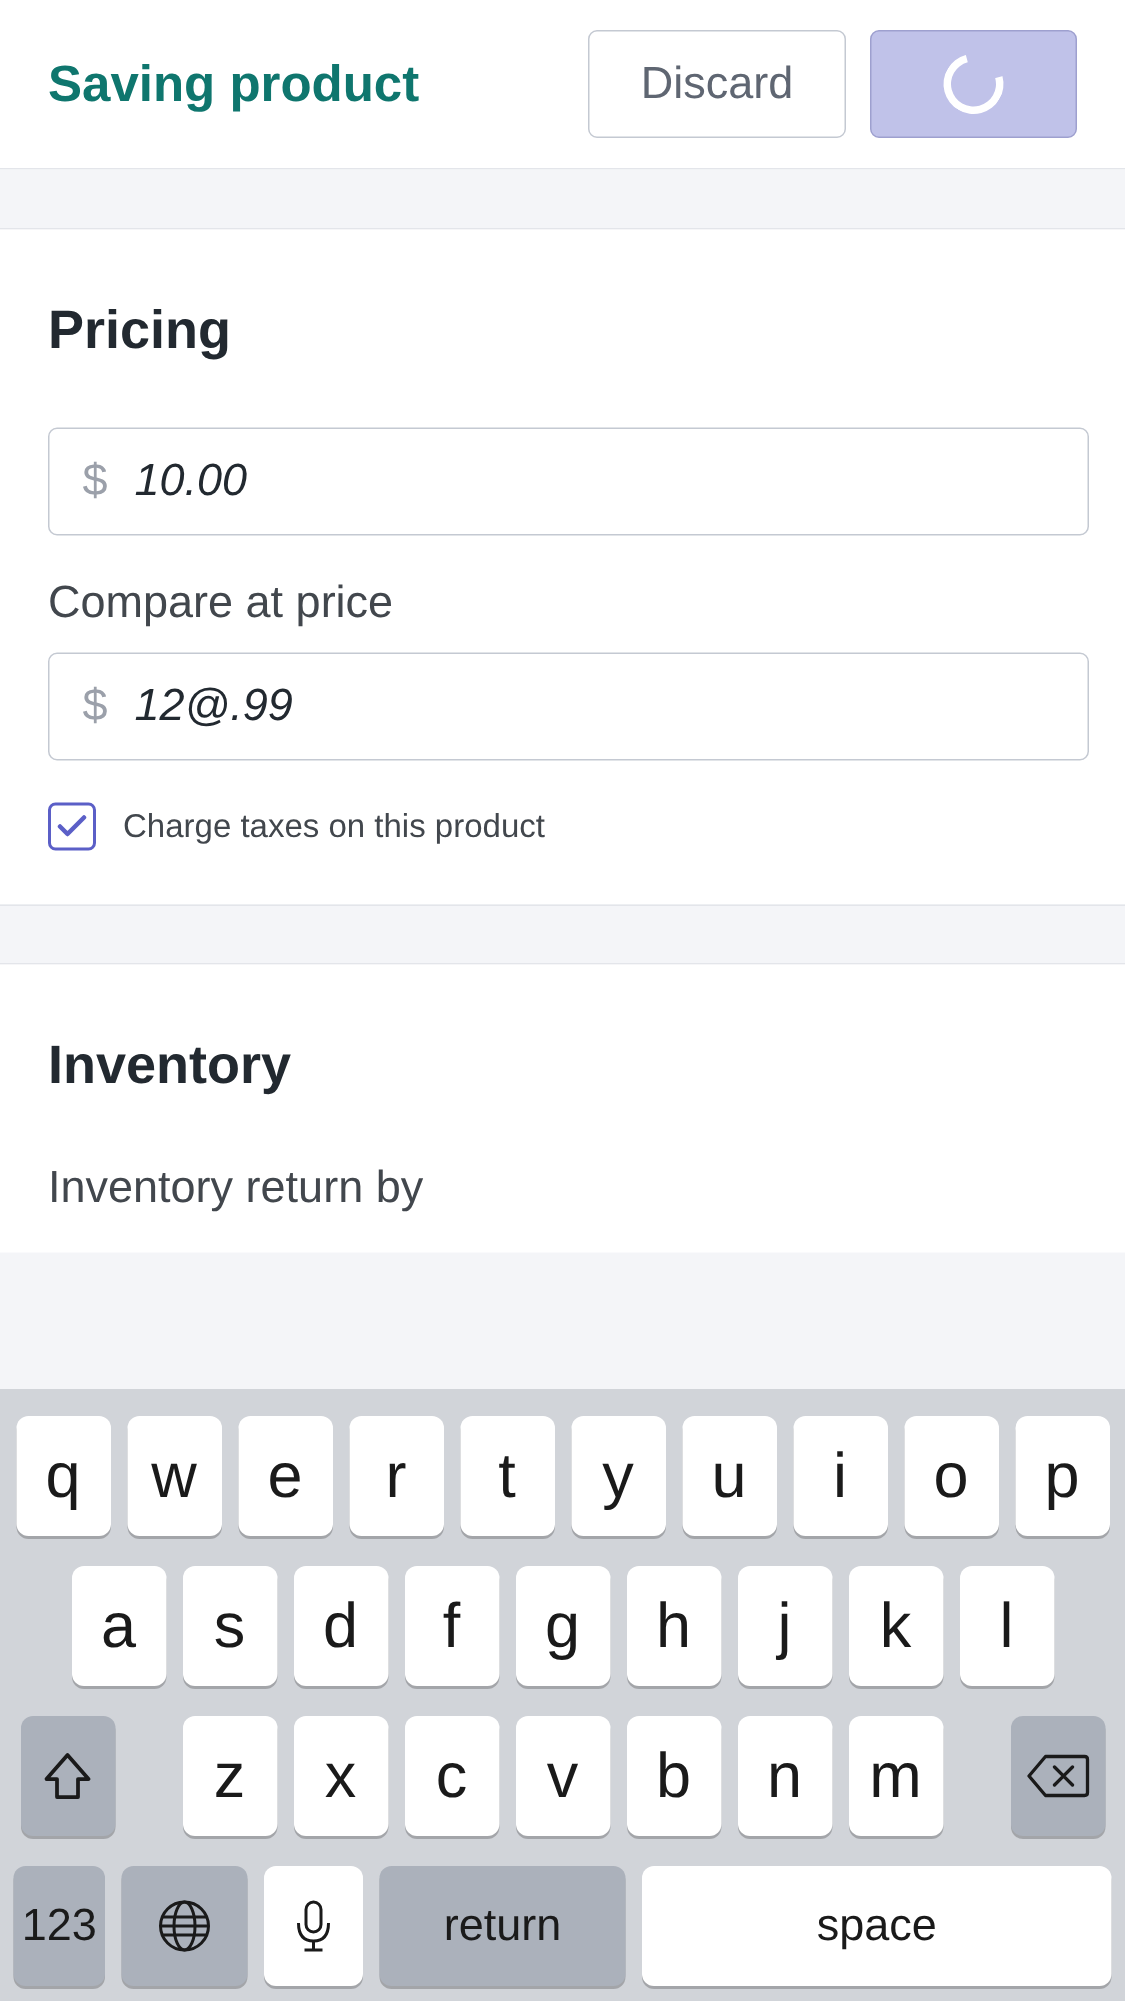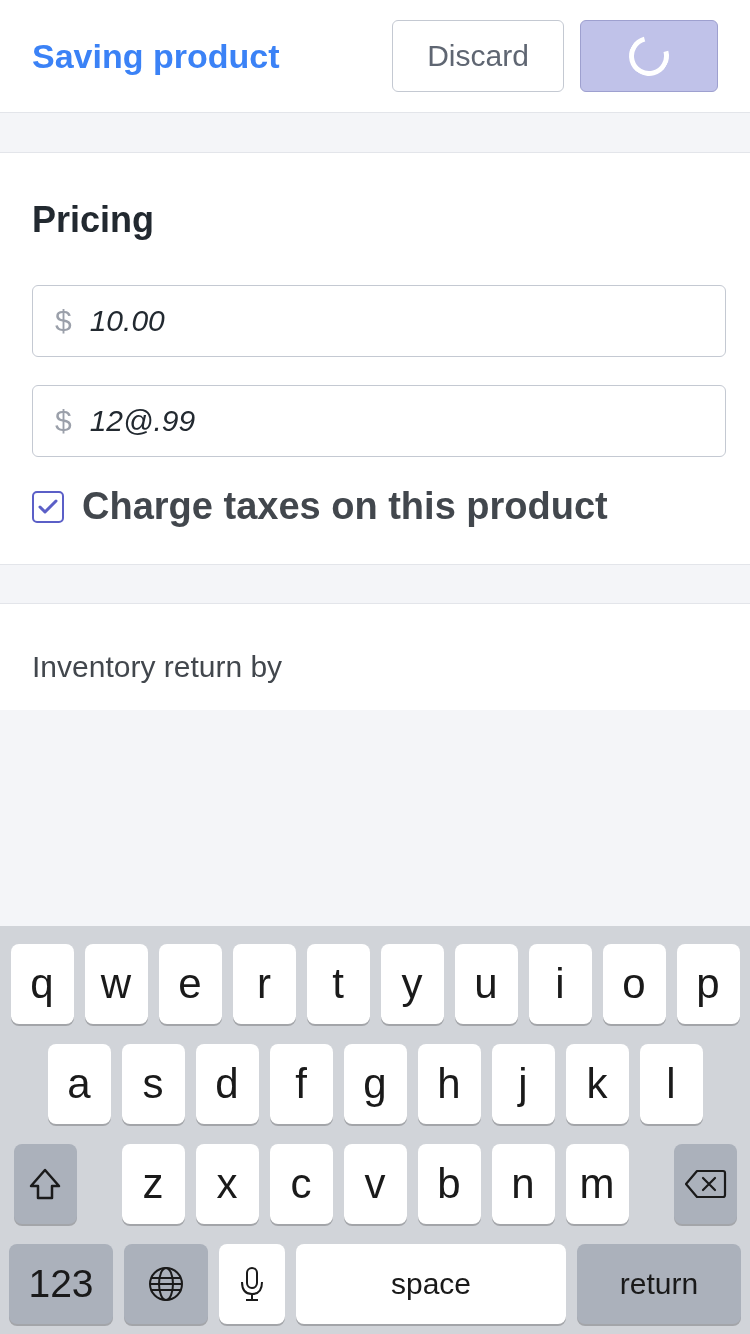--- a/index.html
+++ b/index.html
@@ -19,21 +19,21 @@
     border-bottom: 1px solid #e3e5ea;
     display: flex;
     align-items: center;
     padding: 0 32px;
     gap: 16px;
   }
   .header-title {
     flex: 1;
     font-size: 34px;
     font-weight: 600;
-    color: #3b82f6;
+    color: #0f766e;
   }
   .btn {
     height: 72px;
     border-radius: 6px;
     font-size: 30px;
     display: flex;
     align-items: center;
     justify-content: center;
     cursor: pointer;
     text-align: right;
@@ -120,23 +120,22 @@
     height: 32px;
     border: 2px solid #5b5fc7;
     border-radius: 5px;
     display: flex;
     align-items: center;
     justify-content: center;
     background: #ffffff;
   }
   .checkbox svg { width: 20px; height: 18px; }
   .checkbox-label {
-    font-size: 38px;
+    font-size: 22px;
     color: #42474d;
-    font-weight: bold;
   }
 
   .gap-bar-2 {
     height: 40px;
     background: #f4f5f8;
     border-top: 1px solid #e3e5ea;
     border-bottom: 1px solid #e3e5ea;
   }
 
   
@@ -176,21 +175,21 @@
   .kb-special {
     background: #abb1bb;
     width: 84px;
   }
   .kb-row4 {
     display: flex;
     gap: 11px;
     padding: 0 9px;
   }
   .kb-row4 .kb-key { height: 80px; }
-  .kb-numkey { width: 104px; background:#abb1bb; font-size:39px; }
+  .kb-numkey { width: 61px; background:#abb1bb; font-size:30px; }
   .kb-globe { width: 84px; background:#abb1bb; }
   .kb-mic { width: 66px; background:#ffffff; }
   .kb-space { flex: 1; background:#ffffff; font-size:30px; }
   .kb-return { width: 164px; background:#abb1bb; font-size:30px; }
 
   .kb-special svg, .kb-globe svg, .kb-mic svg { width: 40px; height: 40px; }
   .kb-backspace svg { width: 44px; height: 34px; }
 </style>
 </head>
 <body>
@@ -209,39 +208,41 @@
   <div class="section-title">Pricing</div>
 
   <div class="field">
     <div class="input-wrap">
       <span class="input-prefix">$</span>
       <input class="input-value" value="10.00" style="">
     </div>
   </div>
 
   <div class="field">
+    <div class="field-label">Compare at price</div>
     <div class="input-wrap">
       <span class="input-prefix">$</span>
       <input class="input-value" value="12@.99" style="">
     </div>
   </div>
 
   <div class="checkbox-row">
     <div class="checkbox">
       <svg viewBox="0 0 20 18">
         <path d="M2 9 L7 14 L18 3" fill="none" stroke="#5b5fc7" stroke-width="3" stroke-linecap="round" stroke-linejoin="round"></path>
       </svg>
     </div>
     <div class="checkbox-label">Charge taxes on this product</div>
   </div>
 </div>
 
 <div class="gap-bar-2"></div>
 
 <div class="section" style="padding-bottom:10px;">
+  <div class="section-title">Inventory</div>
   <div class="field-label">Inventory return by</div>
 </div>
 
 <div class="keyboard">
   <div class="kb-row row1">
     <div class="kb-key">q</div>
     <div class="kb-key">w</div>
     <div class="kb-key">e</div>
     <div class="kb-key">r</div>
     <div class="kb-key">t</div>
@@ -293,16 +294,16 @@
         <path d="M5 14 L35 14 M5 26 L35 26 M4 20 L36 20" stroke="#1a1a1a" stroke-width="2"></path>
       </svg>
     </div>
     <div class="kb-key kb-mic">
       <svg viewBox="0 0 40 40">
         <rect x="15" y="4" width="10" height="20" rx="5" fill="none" stroke="#1a1a1a" stroke-width="2"></rect>
         <path d="M10 18 Q10 30 20 30 Q30 30 30 18" fill="none" stroke="#1a1a1a" stroke-width="2"></path>
         <path d="M20 30 L20 36 M14 36 L26 36" stroke="#1a1a1a" stroke-width="2"></path>
       </svg>
     </div>
+    <div class="kb-key kb-return">return</div>
     <div class="kb-key kb-space">space</div>
-    <div class="kb-key kb-return">return</div>
   </div>
 </div>
 
 </body></html>

